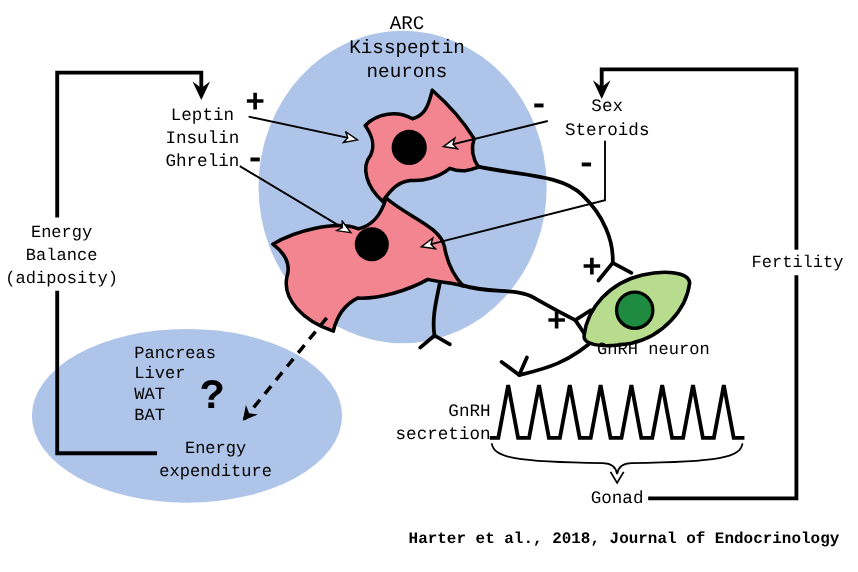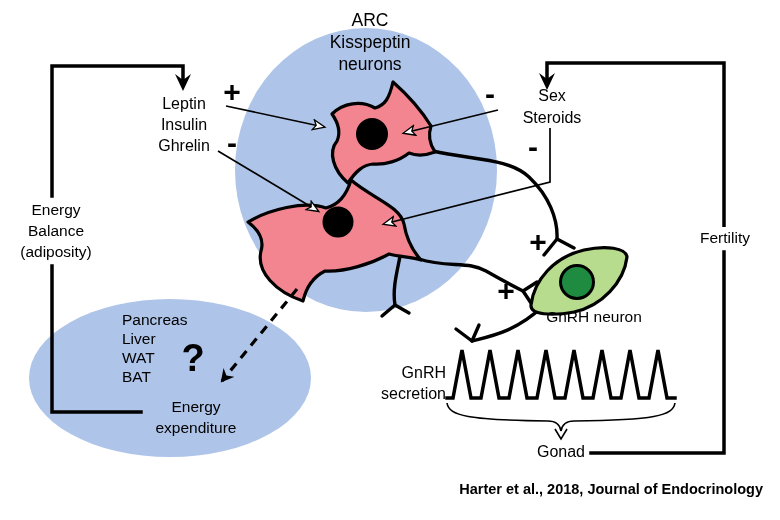--- a/index.html
+++ b/index.html
@@ -1,17 +1,17 @@
 <!DOCTYPE html>
 <html><head>
 <meta charset="utf-8">
 <style>
   html,body{margin:0;padding:0;background:#ffffff;}
   .stage{position:relative;width:780px;height:520px;background:#ffffff;overflow:hidden;
-         font-family:Liberation Sans, sans-serif;}
+         font-family:Liberation Mono, monospace;}
   svg{display:block;}
   text{fill:#000;}
   .lbl{font-size:16px;}
   .lbl-sm{font-size:15.5px;}
   .title{font-size:17.5px;}
   .sign{font-size:30px;font-weight:bold;}
   .qmark{font-size:38px;font-weight:bold;}
   .cite{font-size:14.5px;font-weight:bold;}
   .thick{stroke:#000;stroke-width:3.5;fill:none;stroke-linecap:square;}
   .cell{stroke:#000;stroke-width:3.2;stroke-linejoin:round;}

